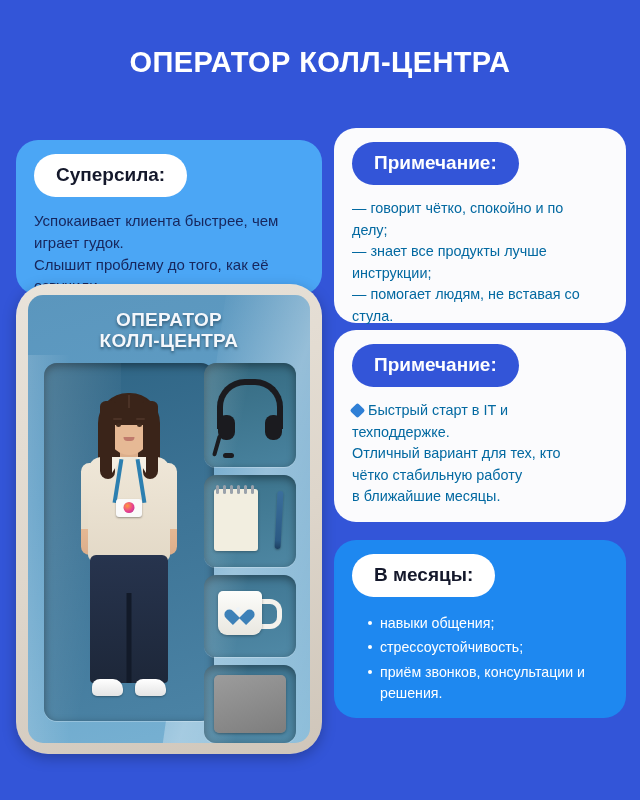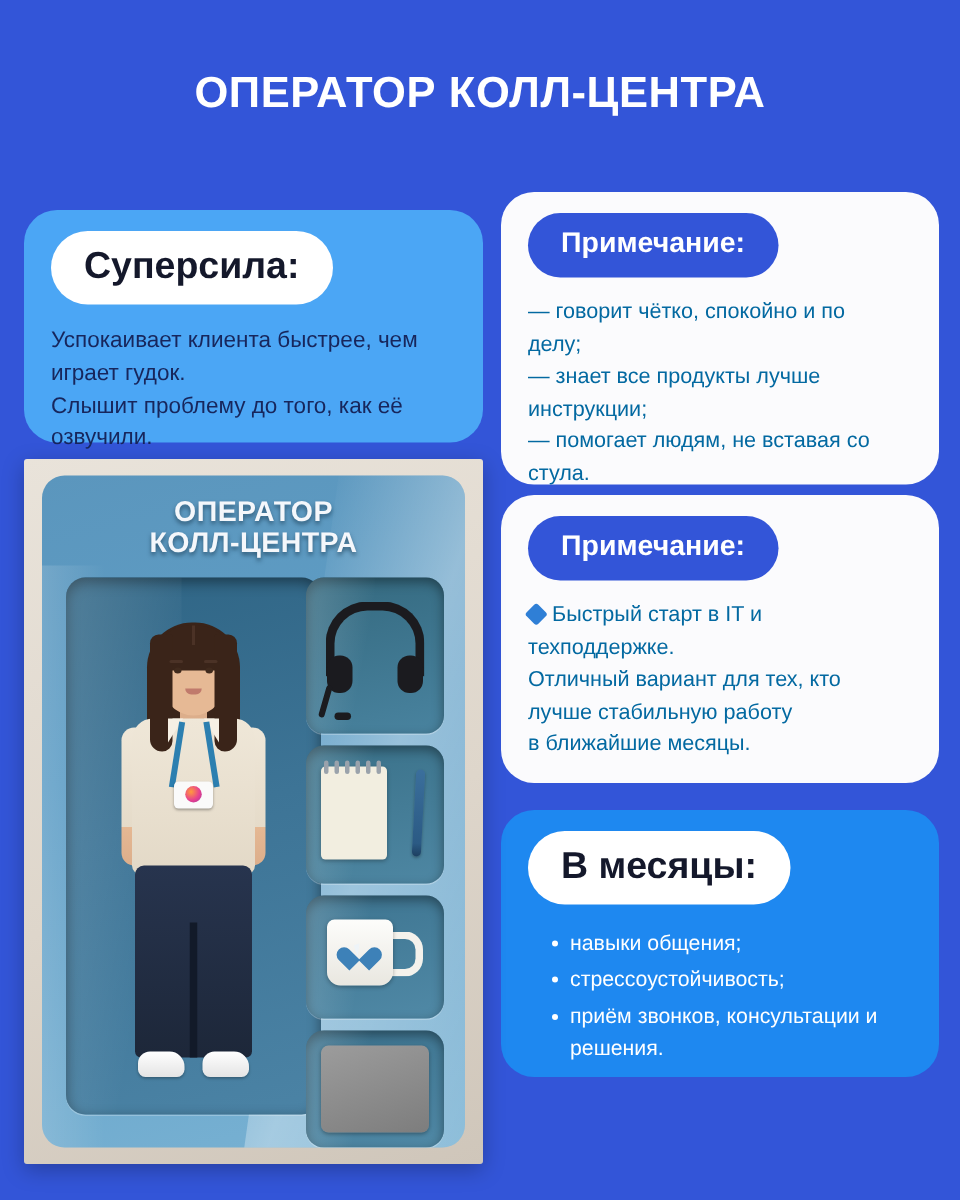--- a/index.html
+++ b/index.html
@@ -49,21 +49,21 @@
   
   .pill{
     display:inline-block;
     border-radius:999px;
     font-weight:bold;
     line-height:1;
     white-space:nowrap;
   }
   .pill-white{
     background:#ffffff;color:#14182b;
-    font-size:25px;
+    font-size:19px;
     padding:11px 22px 13px 22px;
   }
   .pill-blue{
     background:#3355d8;color:#ffffff;
     font-size:19px;
     padding:11px 22px 13px 22px;
   }
 
   
   .body-dark{
@@ -100,22 +100,22 @@
     width:11px;height:11px;
     background:#2f7fd6;
     transform:rotate(45deg);
     border-radius:2px;
     margin-right:5px;
     position:relative;top:1px;
   }
 
   
   .pack{
-    position:absolute;left:16px;top:306px;width:306px;height:470px;
-    border-radius:2px;
+    position:absolute;left:16px;top:284px;width:306px;height:470px;
+    border-radius:32px;
     background:linear-gradient(160deg,#e9e3da 0%,#ded6cb 55%,#cfc6ba 100%);
     box-shadow:0 4px 14px rgba(0,0,0,.25);
     overflow:hidden;
   }
   .pack-inner{
     position:absolute;left:12px;top:11px;right:12px;bottom:11px;
     border-radius:15px;
     background:linear-gradient(165deg,#5b96bd 0%,#5f9ec6 40%,#79b2d3 100%);
     overflow:hidden;
   }
@@ -383,21 +383,21 @@
       <span class="line">стула.</span>
     </div>
   </div>
 
   <div class="card card-note">
     <span class="pill pill-blue">Примечание:</span>
     <div class="body-ink">
       <span class="line"><span class="diamond"></span><span>Быстрый старт в IT и</span></span>
       <span class="line">техподдержке.</span>
       <span class="line">Отличный вариант для тех, кто</span>
-      <span class="line">лучше стабильную работу</span>
+      <span class="line">чётко стабильную работу</span>
       <span class="line">в ближайшие месяцы.</span>
     </div>
   </div>
 
   <div class="card card-kit">
     <span class="pill pill-white">В месяцы:</span>
     <ul class="bullets">
       <li>навыки общения;</li>
       <li>стрессоустойчивость;</li>
       <li>приём звонков, консультации и решения.</li>

